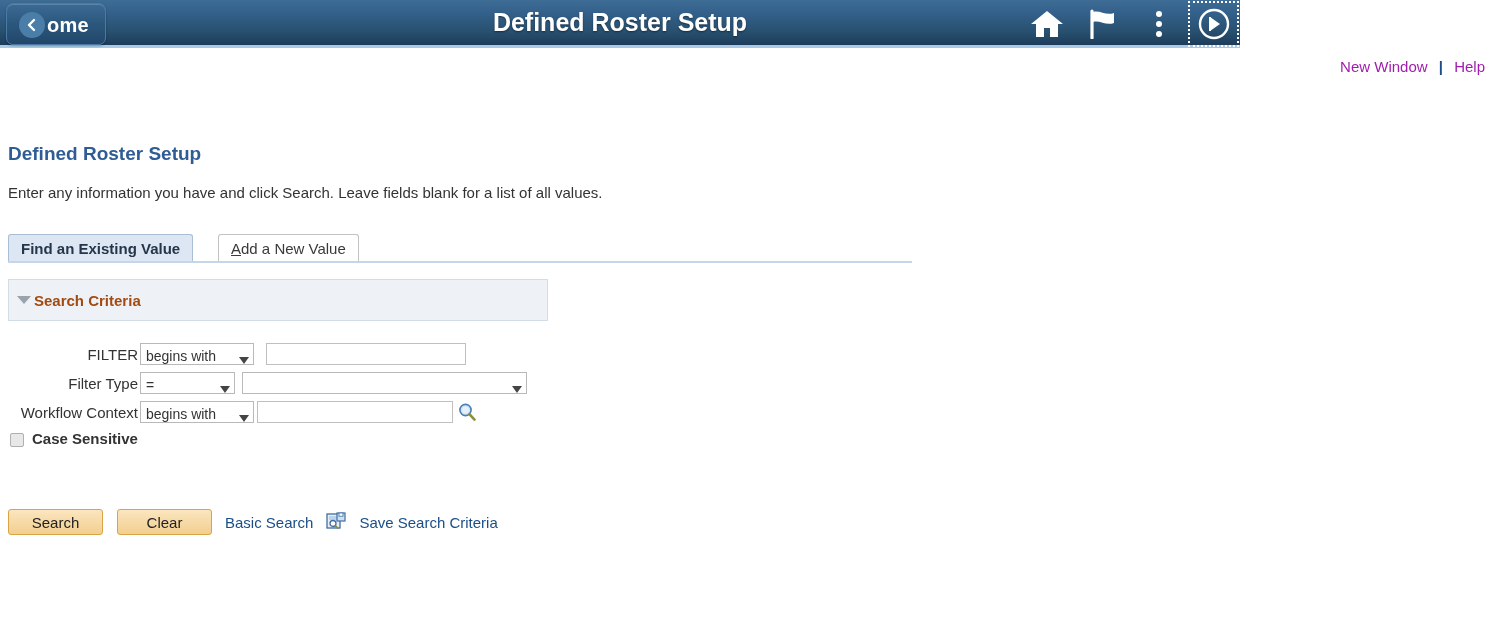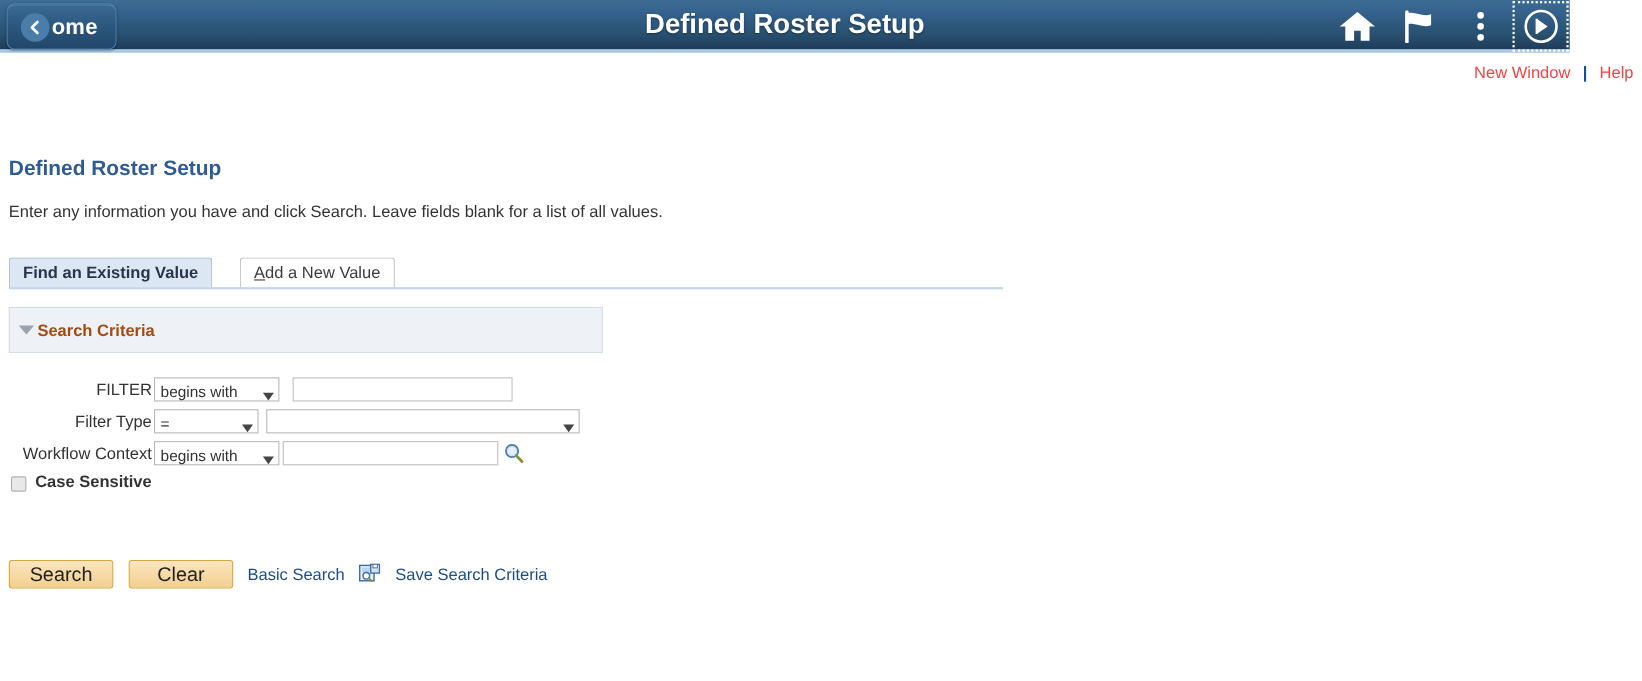--- a/index.html
+++ b/index.html
@@ -8,21 +8,21 @@
     margin: 0; padding: 0;
     width: 1493px; height: 619px;
     background: #ffffff;
     font-family: "Liberation Sans", sans-serif;
     overflow: hidden;
   }
 
   
   .header {
     position: relative;
-    width: 1427px;
+    width: 1240px;
     height: 48px;
     background: linear-gradient(to bottom, #3d6c95 0%, #33608a 30%, #28506f 70%, #1e3c5a 100%);
     border-bottom: 3px solid #a8cae6;
   }
   .back-btn {
     position: absolute;
     left: 6px; top: 3px;
     width: 100px; height: 42px;
     border-radius: 7px;
     border: 1px solid #4a7ba6;
@@ -93,21 +93,21 @@
 
   
   .util-links {
     position: absolute;
     right: 8px; top: 58px;
     font-size: 15px;
     color: #1b4e89;
     white-space: nowrap;
   }
   .util-links a {
-    color: #ef4444;
+    color: #a21caf;
     text-decoration: none;
     cursor: pointer;
   }
   .util-sep {
     display: inline-block;
     margin: 0 7px;
     color: #1b4e89;
     font-weight: bold;
   }
 
@@ -290,21 +290,21 @@
     display: flex;
     align-items: center;
   }
   .btn {
     height: 26px;
     min-width: 95px;
     padding: 0 10px;
     background: linear-gradient(to bottom, #fbe6bf 0%, #f6d9a4 55%, #f2cf92 100%);
     border: 1px solid #d9a441;
     border-radius: 3px;
-    font-size: 18px;
+    font-size: 15px;
     color: #222222;
     font-family: "Liberation Sans", sans-serif;
     cursor: pointer;
   }
   .btn + .btn { margin-left: 14px; }
   .link-action {
     margin-left: 13px;
     font-size: 15px;
     color: #1b4e89;
     text-decoration: none;

